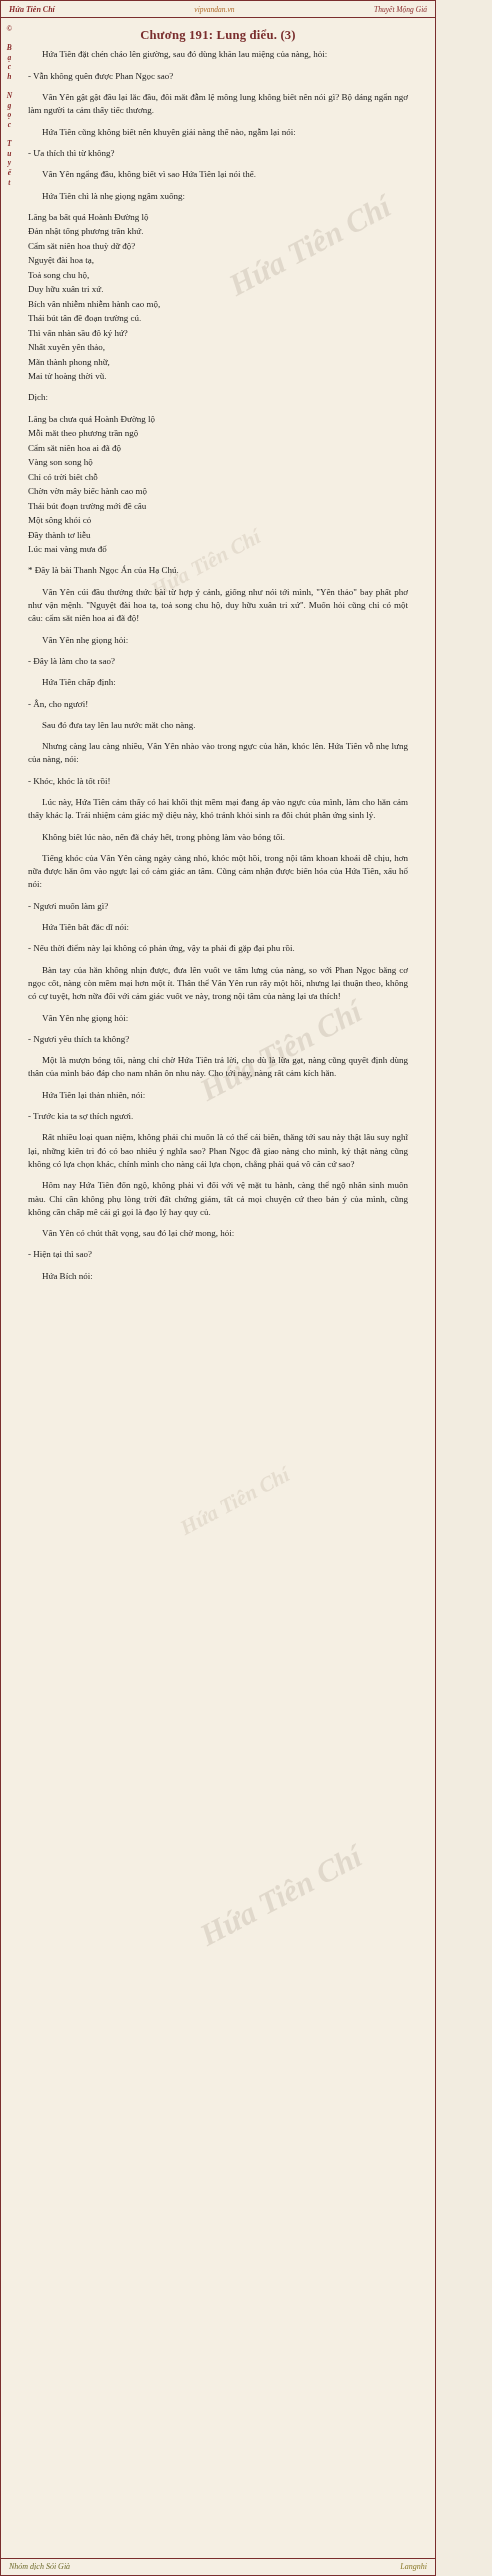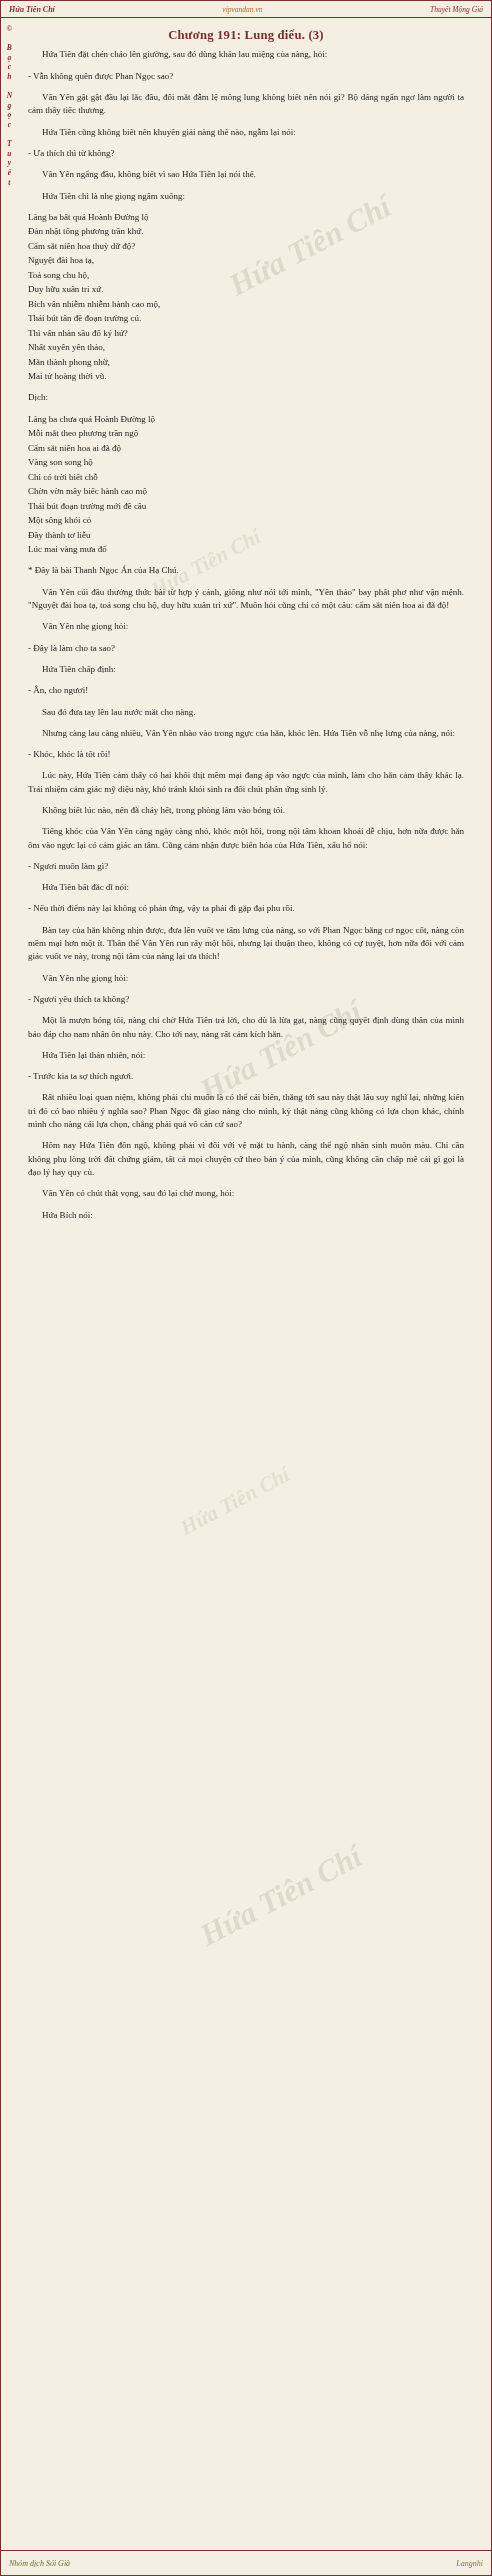--- a/index.html
+++ b/index.html
@@ -6,21 +6,21 @@
     margin: 0;
     padding: 0;
     background: #f2ece0;
   }
   body {
     font-family: "Liberation Serif", serif;
     width: 492px;
   }
   .page {
     position: relative;
-    width: 492px;
+    width: 436px;
     min-height: 2576px;
     background: #f5efe3;
     box-sizing: border-box;
     border: 1.7px solid #7a2e2e;
     overflow: hidden;
   }
   
   .header {
     position: relative;
     height: 17.4px;
@@ -55,21 +55,21 @@
   .footer {
     position: absolute;
     left: 0;
     right: 0;
     bottom: 0;
     height: 17.4px;
     border-top: 1.2px solid #7a2e2e;
     background: #f5efe3;
     display: flex;
     align-items: center;
-    padding: 12px 8px;
+    padding: 4px 8px;
     box-sizing: border-box;
   }
   .footer .f-left {
     color: #6d6a2a;
     font-style: italic;
     font-size: 8px;
     flex: 1 1 auto;
   }
   .footer .f-right {
     color: #8a7a2a;
@@ -224,20 +224,21 @@
     <p class="dlg">- Nếu thời điểm này lại không có phản ứng, vậy ta phải đi gặp đại phu rồi.</p>
     <p>Bàn tay của hắn không nhịn được, đưa lên vuốt ve tấm lưng của nàng, so với Phan Ngọc bằng cơ ngọc cốt, nàng còn mềm mại hơn một ít. Thân thể Vân Yên run rấy một hồi, nhưng lại thuận theo, không có cự tuyệt, hơn nữa đối với cảm giác vuốt ve này, trong nội tâm của nàng lại ưa thích!</p>
     <p>Vân Yên nhẹ giọng hỏi:</p>
     <p class="dlg">- Ngươi yêu thích ta không?</p>
     <p>Một là mượn bóng tối, nàng chỉ chờ Hứa Tiên trả lời, cho dù là lừa gạt, nàng cũng quyết định dùng thân của mình báo đáp cho nam nhân ôn nhu này. Cho tới nay, nàng rất cảm kích hắn.</p>
     <p>Hứa Tiên lại thản nhiên, nói:</p>
     <p class="dlg">- Trước kia ta sợ thích ngươi.</p>
     <p>Rất nhiều loại quan niệm, không phải chi muốn là có thể cái biến, thằng tới sau này thật lâu suy nghĩ lại, những kiến tri đó có bao nhiêu ý nghĩa sao? Phan Ngọc đã giao nàng cho mình, kỷ thật nàng cũng không có lựa chọn khác, chính mình cho nàng cái lựa chọn, chẳng phải quá vô căn cứ sao?</p>
     <p>Hôm nay Hứa Tiên đốn ngộ, không phải vì đối với vệ mặt tu hành, càng thể ngộ nhân sinh muôn màu. Chỉ cần không phụ lòng trời đất chứng giám, tất cả mọi chuyện cứ theo bản ý của mình, cũng không cần chấp mê cải gì gọi là đạo lý hay quy củ.</p>
     <p>Vân Yên có chút thất vọng, sau đó lại chờ mong, hỏi:</p>
+    <p class="dlg">- Hiện tại thì sao?</p>
     <p>Hứa Bích nói:</p>
   </div>
 
   <div class="footer">
     <div class="f-left">Nhóm dịch Sói Già</div>
     <div class="f-right">Langnhi</div>
   </div>
 
 </div>
 

